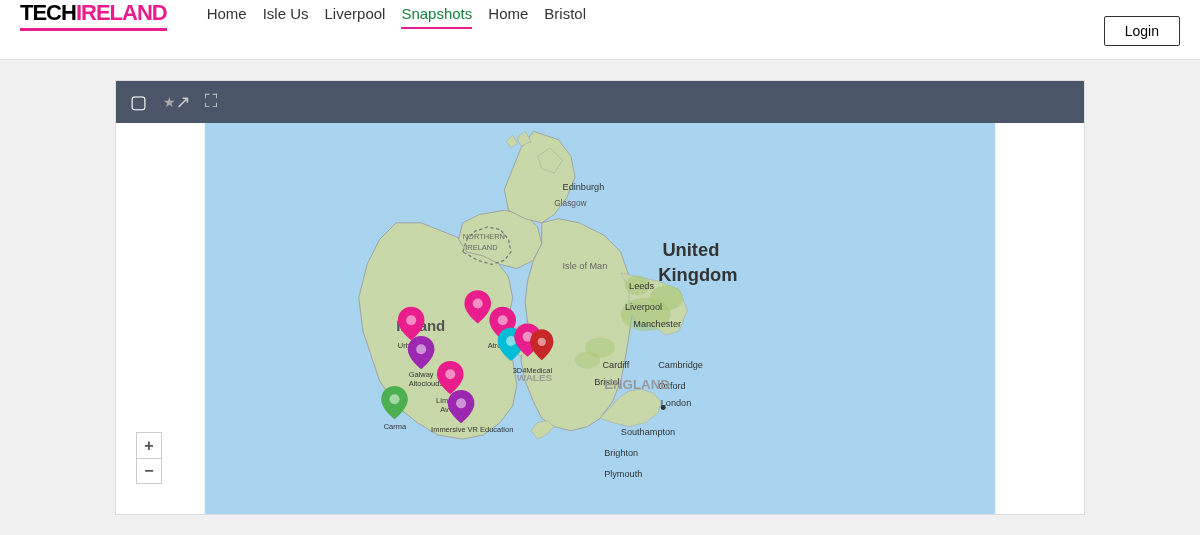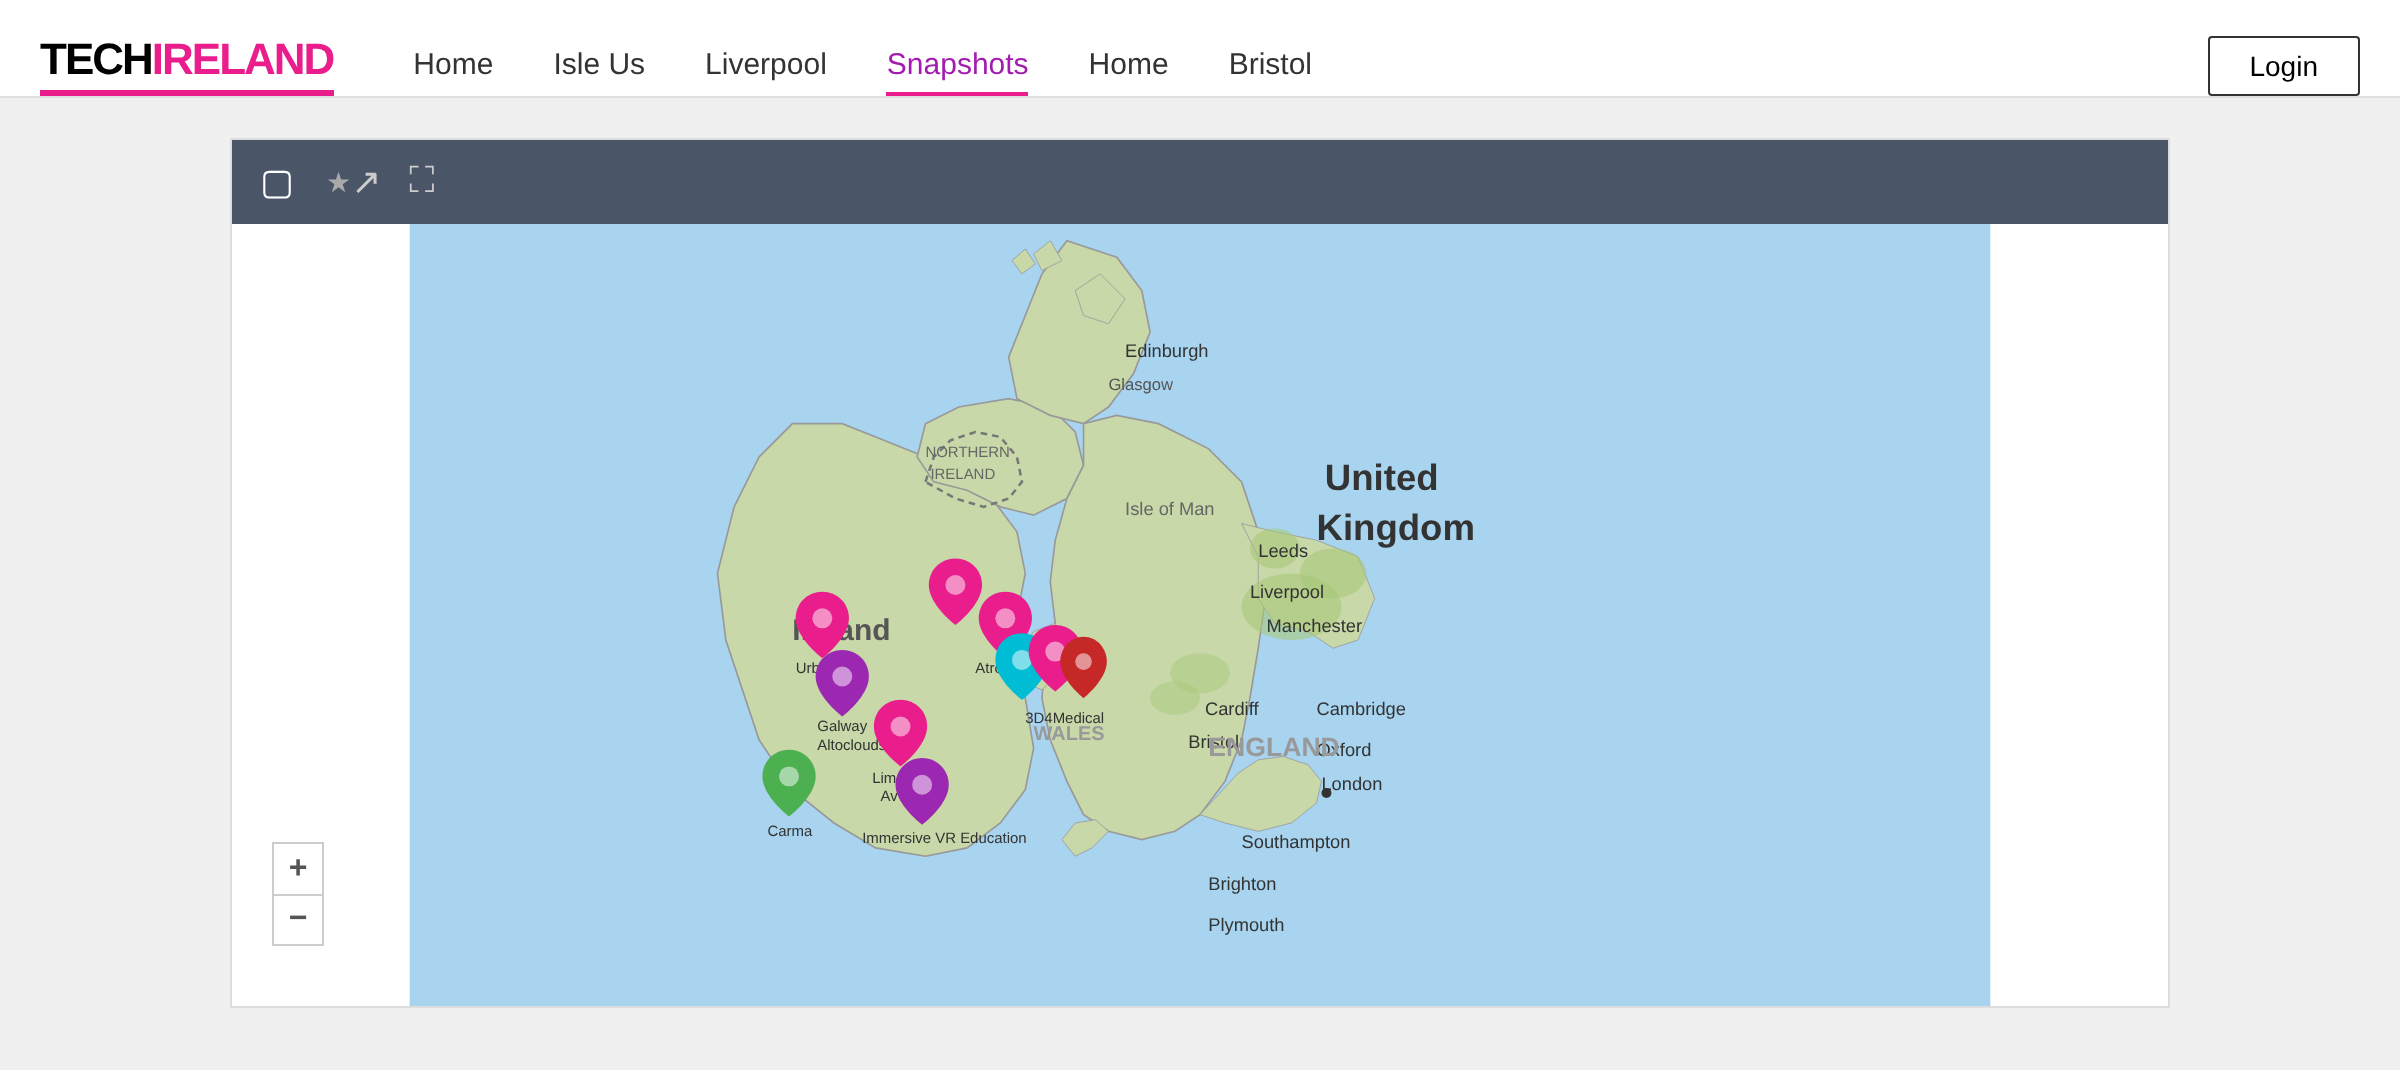--- a/index.html
+++ b/index.html
@@ -1,23 +1,23 @@
 <!DOCTYPE html>
 <html><head>
   <meta charset="utf-8">
   <style>
     * { margin: 0; padding: 0; box-sizing: border-box; }
     body { font-family: Arial, sans-serif; background: #f0f0f0; width: 1200px; height: 535px; overflow: hidden; }
 
     
     .header {
       background: #fff;
-      height: 49px;
-      display: flex;
-      align-items: flex-end;
+      height: 60px;
+      display: flex;
+      align-items: flex-start;
       padding: 0 20px;
       border-bottom: 1px solid #e0e0e0;
       position: relative;
     }
     .logo {
       font-size: 22px;
       font-weight: 900;
       letter-spacing: -1px;
       margin-right: 40px;
       text-transform: uppercase;
@@ -26,32 +26,32 @@
     .logo-ireland { color: #e91e8c; }
     .logo-underline {
       display: block;
       height: 3px;
       background: #e91e8c;
       width: 100%;
       margin-top: 2px;
     }
     .nav {
       display: flex;
-      gap: 30px;
+      gap: 16px;
       flex: 1;
     }
     .nav-item {
       font-size: 15px;
       color: #333;
       cursor: pointer;
       padding: 5px 0;
       text-decoration: none;
     }
     .nav-item.active {
-      color: #a21caf;
+      color: #15803d;
       border-bottom: 2px solid #e91e8c;
     }
     .login-btn {
       border: 1px solid #333;
       padding: 6px 20px;
       background: #fff;
       font-size: 14px;
       cursor: pointer;
       border-radius: 2px;
       margin-top: 16px;

